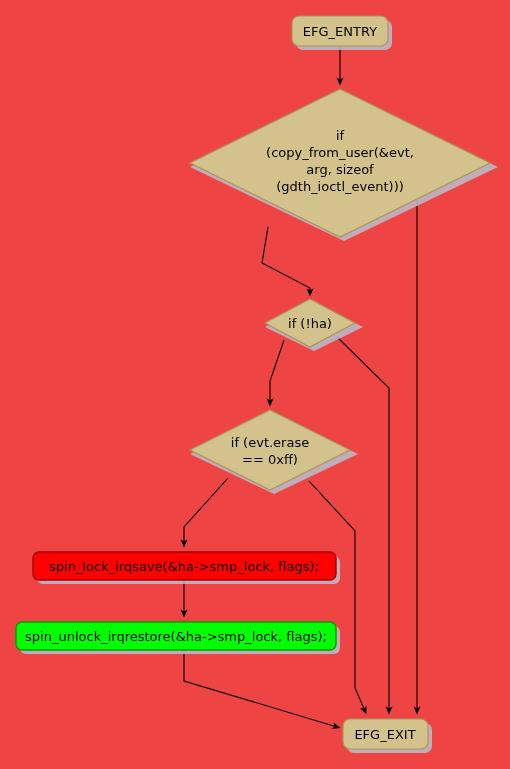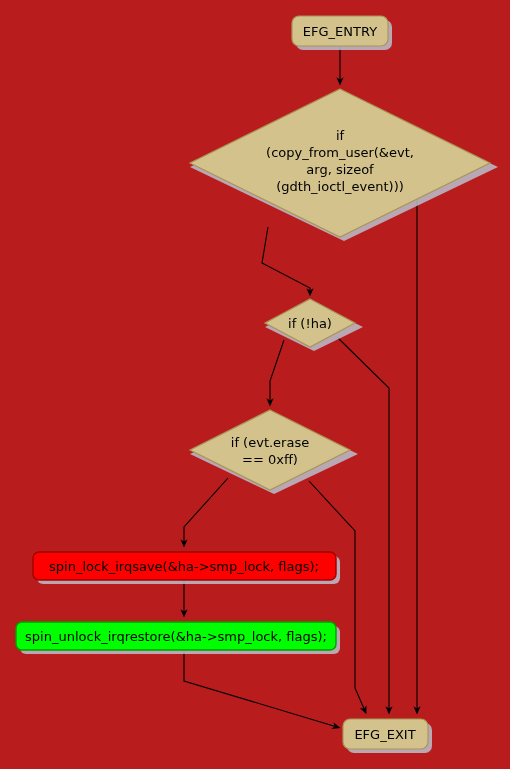--- a/index.html
+++ b/index.html
@@ -10,21 +10,21 @@
   body {
     width: 510px;
     height: 769px;
     font-family: "DejaVu Sans", sans-serif;
     overflow: hidden;
   }
   #diagram-root {
     position: relative;
     width: 510px;
     height: 769px;
-    background: #b91c1c;
+    background: #ef4444;
     text-align: center;
   }
   svg#cfg {
     display: block;
     width: 510px;
     height: 769px;
   }
   .node-label {
     font-family: "DejaVu Sans", sans-serif;
     font-size: 13px;

